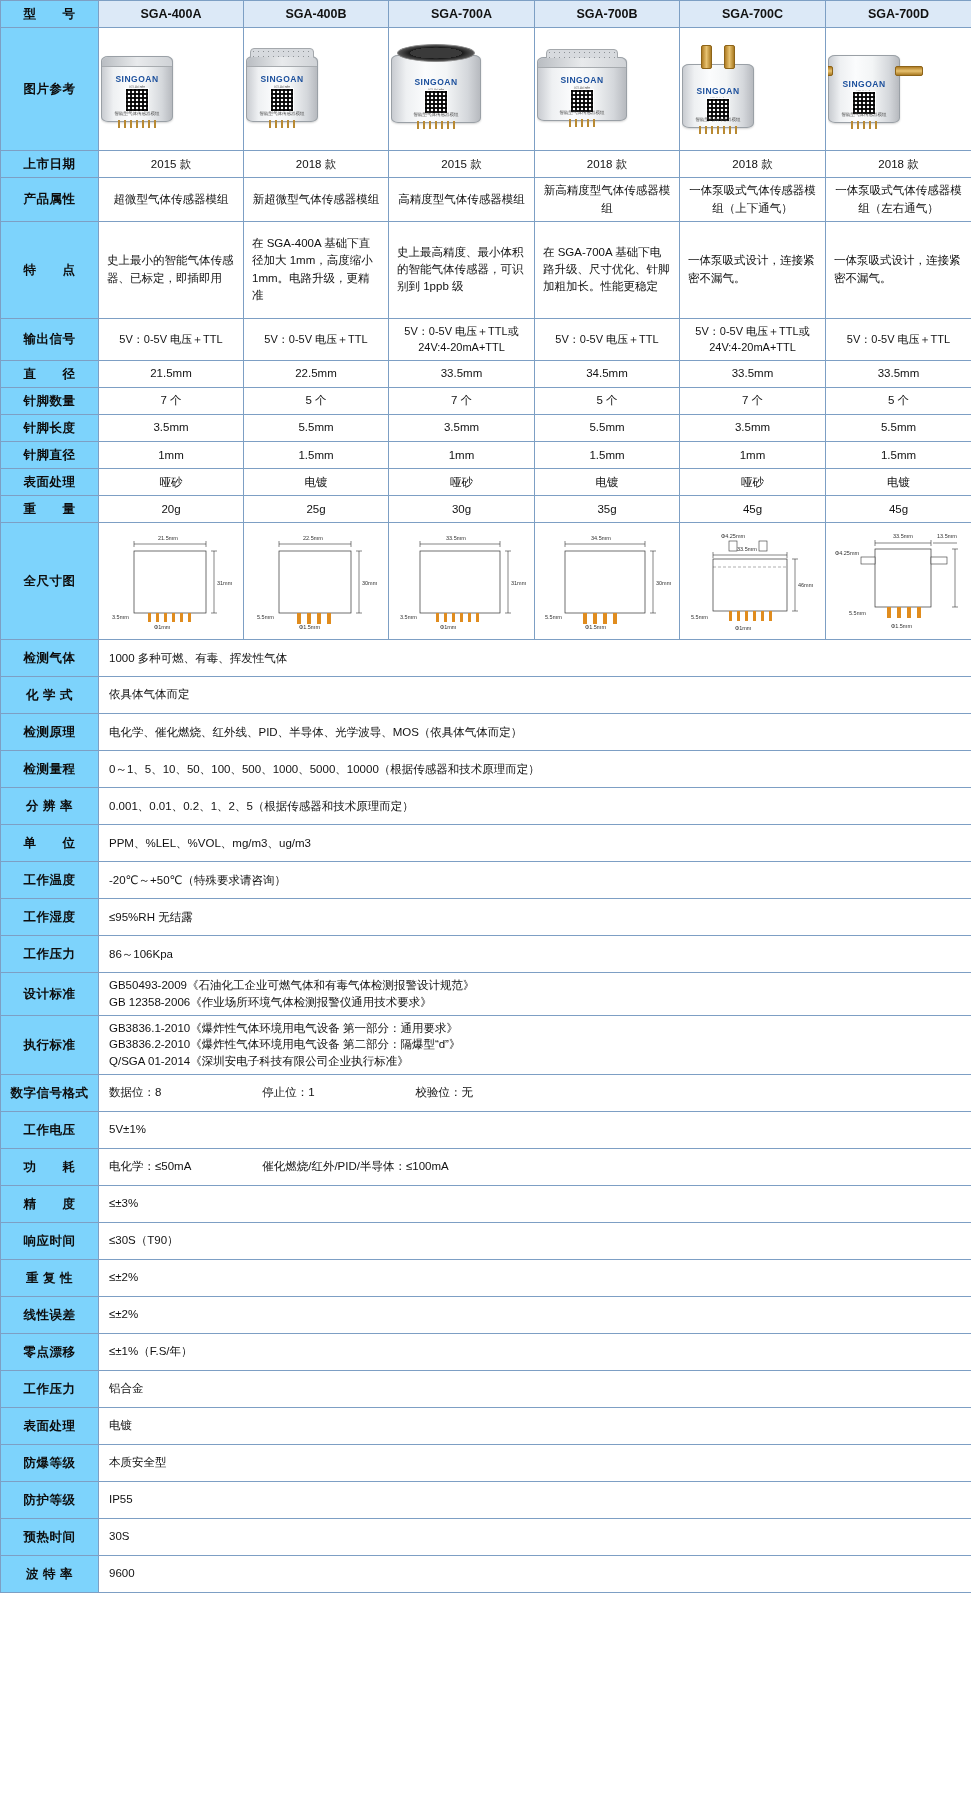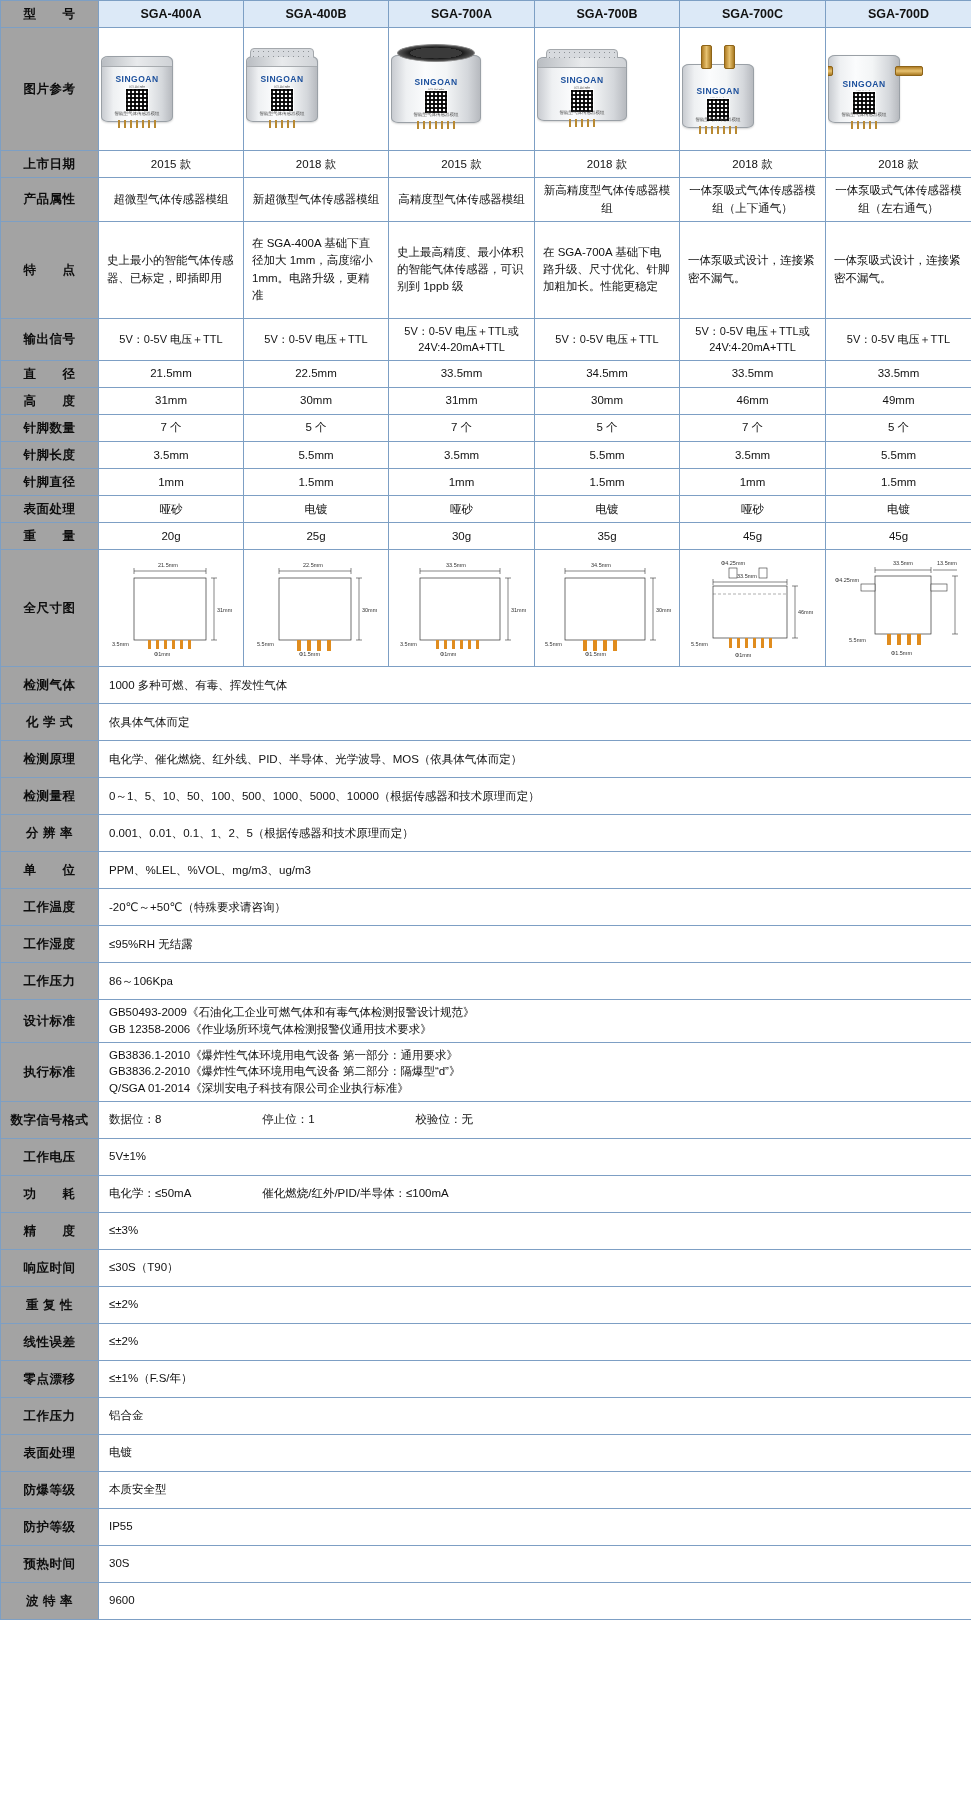--- a/index.html
+++ b/index.html
@@ -18,21 +18,21 @@
   }
   td{
     border:1px solid #7d9fc4;
     vertical-align:middle;
     padding:4px 6px;
     line-height:1.45;
   }
   
   .lbl{
     width:98px;
-    background:#a3a3a3;
+    background:#7dd3fc;
     text-align:center;
     font-weight:bold;
     font-size:12.5px;
     color:#0d0d0d;
     letter-spacing:0.5px;
   }
   .modelhdr{
     background:#dce9f7;
     text-align:center;
     font-weight:bold;
@@ -361,29 +361,20 @@
   <tr>
     <td class="lbl">直　　径</td>
     <td class="cell">21.5mm</td>
     <td class="cell">22.5mm</td>
     <td class="cell">33.5mm</td>
     <td class="cell">34.5mm</td>
     <td class="cell">33.5mm</td>
     <td class="cell">33.5mm</td>
   </tr>
 
-  <tr>
-    <td class="lbl">高　　度</td>
-    <td class="cell">31mm</td>
-    <td class="cell">30mm</td>
-    <td class="cell">31mm</td>
-    <td class="cell">30mm</td>
-    <td class="cell">46mm</td>
-    <td class="cell">49mm</td>
-  </tr>
 
   <tr>
     <td class="lbl">针脚数量</td>
     <td class="cell">7 个</td>
     <td class="cell">5 个</td>
     <td class="cell">7 个</td>
     <td class="cell">5 个</td>
     <td class="cell">7 个</td>
     <td class="cell">5 个</td>
   </tr>
@@ -577,33 +568,33 @@
       </div>
     </td>
   </tr>
 
   <tr>
     <td class="lbl">检测气体</td>
     <td class="wide" colspan="6" style="height:28px;">1000 多种可燃、有毒、挥发性气体</td>
   </tr>
   <tr>
     <td class="lbl">化 学 式</td>
-    <td class="wide" colspan="6" style="height:28px;">依具体气体而定</td>
+    <td class="wide" colspan="6" style="height:28px;font-family:Liberation Mono, monospace;">依具体气体而定</td>
   </tr>
   <tr>
     <td class="lbl">检测原理</td>
     <td class="wide" colspan="6" style="height:28px;">电化学、催化燃烧、红外线、PID、半导体、光学波导、MOS（依具体气体而定）</td>
   </tr>
   <tr>
     <td class="lbl">检测量程</td>
     <td class="wide" colspan="6" style="height:28px;">0～1、5、10、50、100、500、1000、5000、10000（根据传感器和技术原理而定）</td>
   </tr>
   <tr>
     <td class="lbl">分 辨 率</td>
-    <td class="wide" colspan="6" style="height:28px;">0.001、0.01、0.1、1、2、5（根据传感器和技术原理而定）</td>
+    <td class="wide" colspan="6" style="height:28px;">0.001、0.01、0.2、1、2、5（根据传感器和技术原理而定）</td>
   </tr>
   <tr>
     <td class="lbl">单　　位</td>
     <td class="wide" colspan="6" style="height:28px;">PPM、%LEL、%VOL、mg/m3、ug/m3</td>
   </tr>
   <tr>
     <td class="lbl">工作温度</td>
     <td class="wide" colspan="6" style="height:28px;">-20℃～+50℃（特殊要求请咨询）</td>
   </tr>
   <tr>

